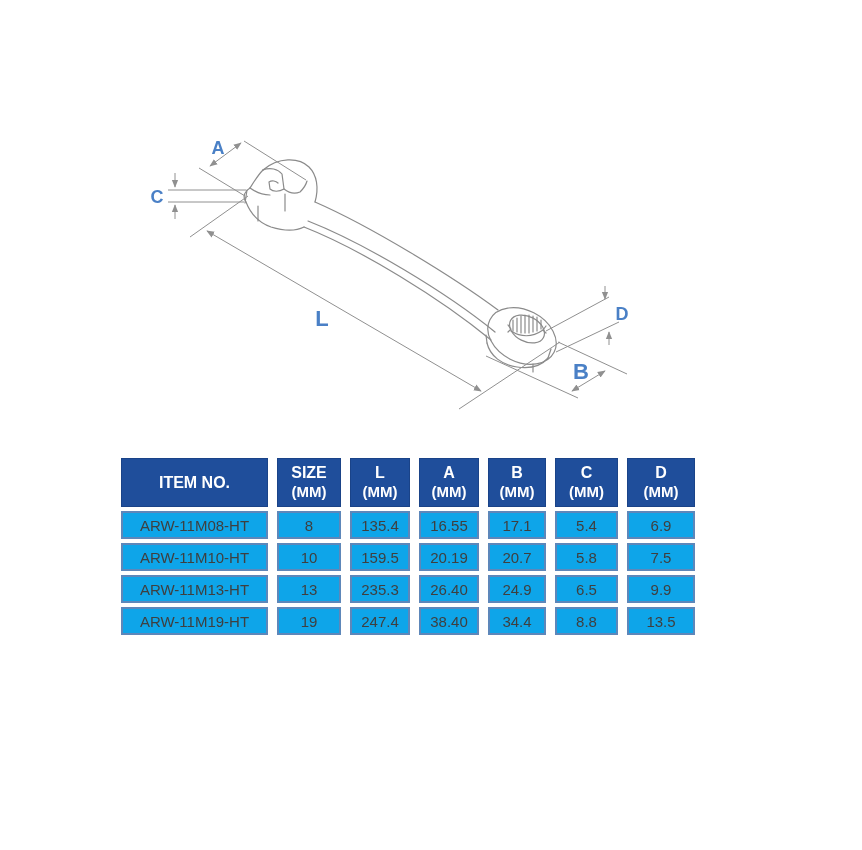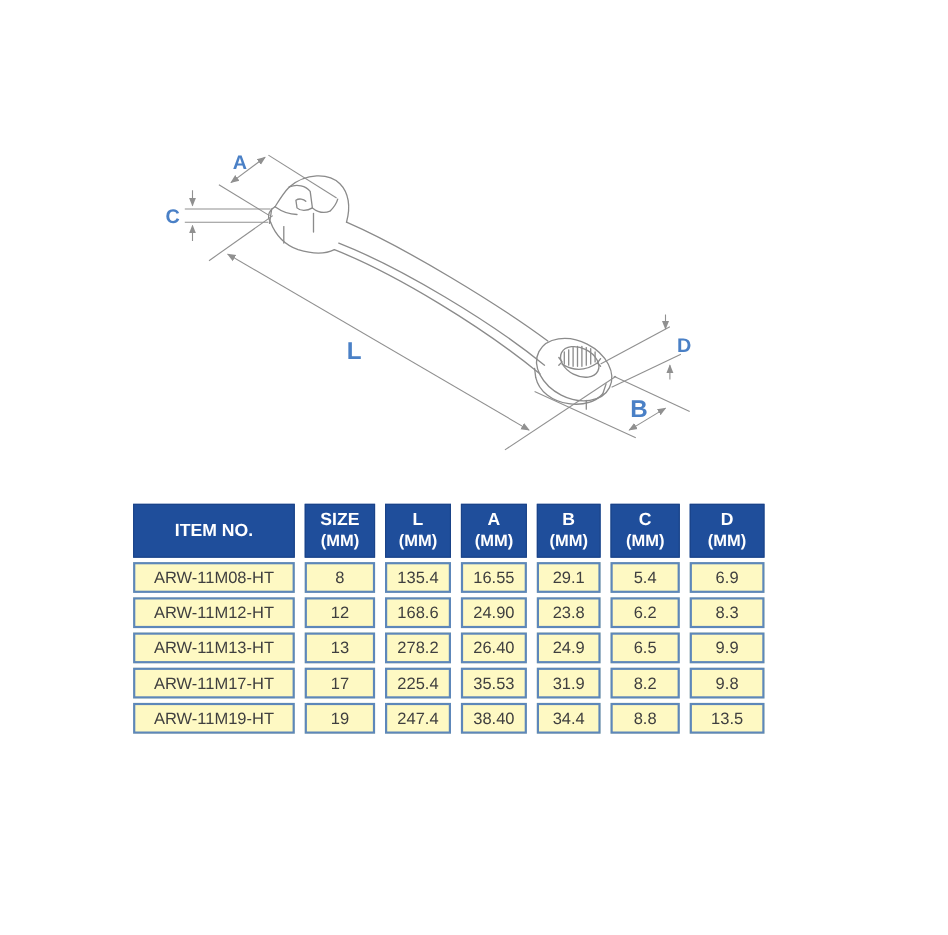--- a/index.html
+++ b/index.html
@@ -11,21 +11,21 @@
   .dimline{stroke:#909090;stroke-width:1;fill:none;}
   .dim-label{font-family:"Liberation Sans",sans-serif;font-weight:bold;font-size:18px;
              fill:#4a80c6;text-anchor:middle;}
   .dim-label.lg{font-size:22px;}
 
   table.spec{position:absolute;left:112px;top:454px;border-collapse:separate;
              border-spacing:9px 4px;table-layout:fixed;width:592px;}
   table.spec th,table.spec td{box-sizing:border-box;text-align:center;vertical-align:middle;}
   table.spec th{background:#1f4e9b;color:#ffffff;font-weight:bold;font-size:16px;
                 height:49px;line-height:1.25;border:1px solid #1a4388;padding:0;}
-  table.spec td{background:#fef9c3;border:2px solid #5d87ba;height:28px;
+  table.spec td{background:#0ea5e9;border:2px solid #5d87ba;height:28px;
                 font-size:15px;color:#3f3f3f;padding:0;margin-top:28px;}
   .hdr-unit{font-size:15px;}
 </style>
 </head>
 <body>
 
 <div class="page">
 
   <svg class="drawing-svg" width="545" height="305" viewBox="140 118 545 305" xmlns="http://www.w3.org/2000/svg">
     <defs>
@@ -148,50 +148,41 @@
           <div class="hdr-unit">(MM)</div>
         </th>
       </tr>
     </thead>
     <tbody>
       <tr>
         <td>ARW-11M08-HT</td>
         <td>8</td>
         <td>135.4</td>
         <td>16.55</td>
-        <td>29.1</td>
+        <td>17.1</td>
         <td>5.4</td>
         <td>6.9</td>
       </tr>
       <tr>
-        <td>ARW-11M12-HT</td>
-        <td>12</td>
-        <td>168.6</td>
-        <td>24.90</td>
-        <td>23.8</td>
-        <td>6.2</td>
-        <td>8.3</td>
+        <td>ARW-11M10-HT</td>
+        <td>10</td>
+        <td>159.5</td>
+        <td>20.19</td>
+        <td>20.7</td>
+        <td>5.8</td>
+        <td>7.5</td>
       </tr>
       <tr>
         <td>ARW-11M13-HT</td>
         <td>13</td>
-        <td>278.2</td>
+        <td>235.3</td>
         <td>26.40</td>
         <td>24.9</td>
         <td>6.5</td>
         <td>9.9</td>
-      </tr>
-      <tr>
-        <td>ARW-11M17-HT</td>
-        <td>17</td>
-        <td>225.4</td>
-        <td>35.53</td>
-        <td>31.9</td>
-        <td>8.2</td>
-        <td>9.8</td>
       </tr>
       <tr>
         <td>ARW-11M19-HT</td>
         <td>19</td>
         <td>247.4</td>
         <td>38.40</td>
         <td>34.4</td>
         <td>8.8</td>
         <td>13.5</td>
       </tr>

